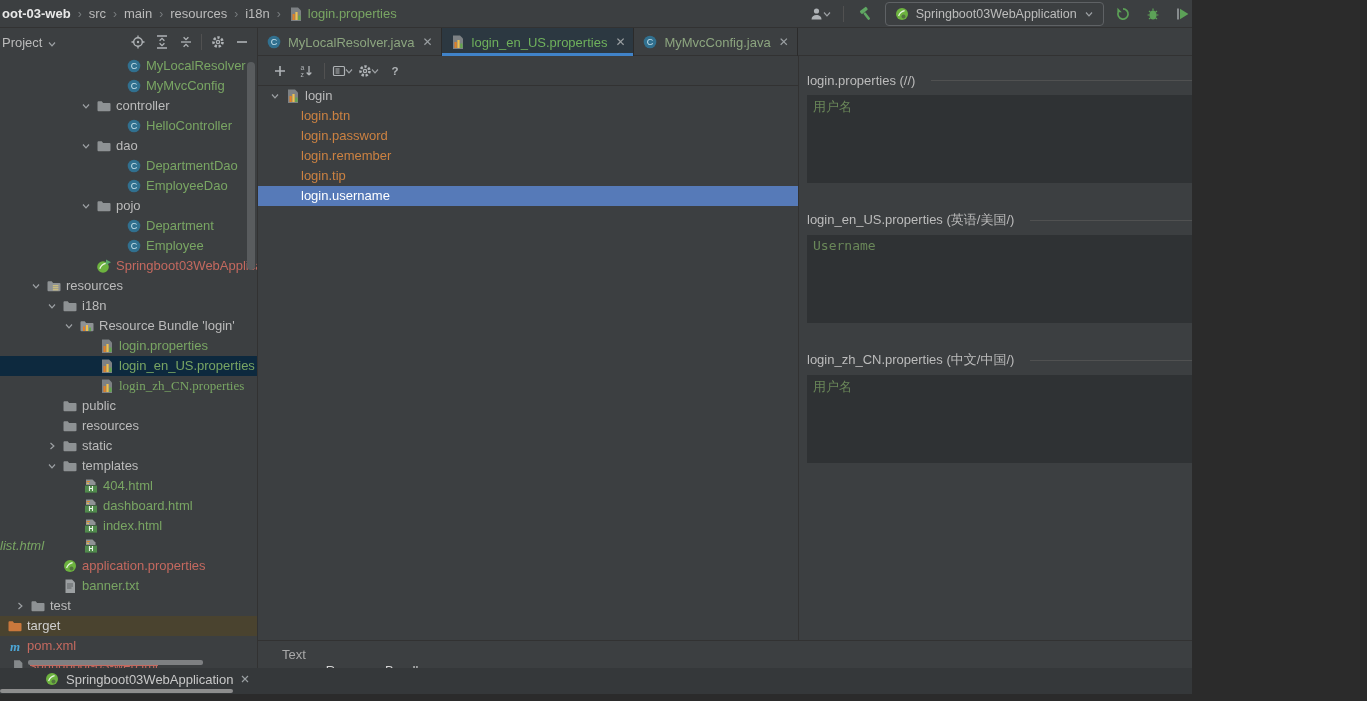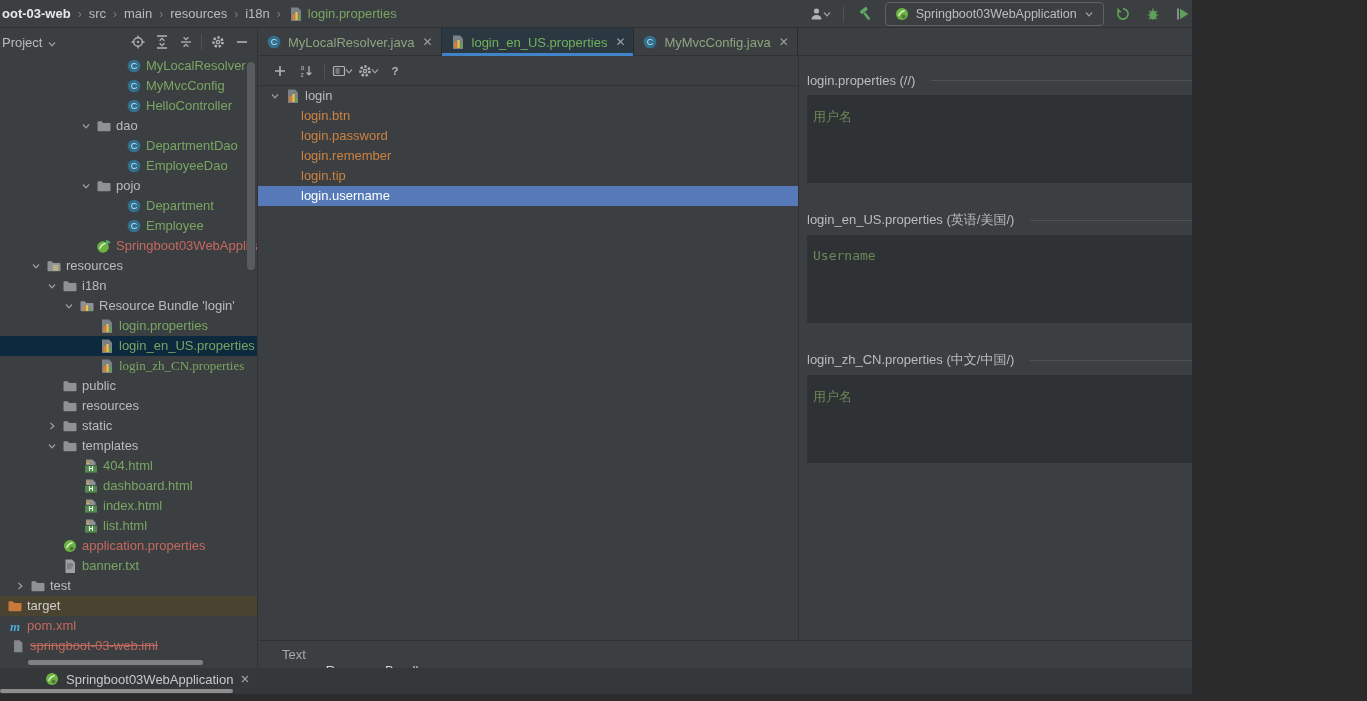--- a/index.html
+++ b/index.html
@@ -57,21 +57,21 @@
   #structure-tree{position:absolute;left:0;top:30px;right:0;bottom:0;overflow:hidden;}
 
   
   #bundle-panel{position:absolute;left:541px;top:28px;width:534px;height:584px;background:#3c3f41;overflow:hidden;padding-left:8px;box-sizing:border-box;}
   .section{width:513px;}
   .section:first-child{margin-top:14px;}
   .sec-head{display:flex;align-items:center;gap:16px;height:20px;}
   .sec-title{white-space:nowrap;color:#bcbcbc;}
   .rule{flex:1;height:1px;background:#5a5a5a;opacity:.65;}
   .sec-editor{position:relative;margin-top:5px;margin-bottom:27px;height:88px;background:#2f3234;overflow:hidden;}
-  .sec-value{position:absolute;left:6px;top:13px;font-family:"DejaVu Sans Mono",monospace;font-size:13px;color:#6a8759;white-space:pre;}
+  .sec-value{position:absolute;left:6px;top:3px;font-family:"DejaVu Sans Mono",monospace;font-size:13px;color:#6a8759;white-space:pre;}
   .margin-line{position:absolute;left:478px;top:0;bottom:0;width:1px;background:#55595b;}
   .gutter{position:absolute;right:0;top:0;bottom:0;width:17px;background:#34373a;border-left:1px solid #4a4e50;}
 
   
   #right-stripe{position:absolute;left:1075px;top:0;width:34px;height:612px;background:#3c3f41;border-left:1px solid #323232;box-sizing:border-box;}
   #stripe-label{display:block;height:27px;line-height:27px;padding-left:5px;color:#9ba0a3;border-bottom:1px solid #323232;overflow:hidden;white-space:nowrap;}
   #stripe-refresh{margin:8px 0 0 7px;}
   #stripe-hide{margin-top:10px;width:34px;height:26px;background:#1b3a50;display:flex;align-items:center;justify-content:center;}
 
   
@@ -278,20 +278,29 @@
               <circle cx="8" cy="8" r="6.3" fill="#31708f"></circle>
               <text x="8" y="11.3" font-family="Liberation Sans,sans-serif" font-size="9" fill="#cae3ec" text-anchor="middle">C</text>
             </svg>
           </span><span class="tlabel c-green" style="padding-left: 146px;">MyLocalResolver</span></div>
         <div class="trow"><span class="icn ticon" style="left: 126px;">
             <svg width="16" height="16" viewBox="0 0 16 16">
               <circle cx="8" cy="8" r="6.3" fill="#31708f"></circle>
               <text x="8" y="11.3" font-family="Liberation Sans,sans-serif" font-size="9" fill="#cae3ec" text-anchor="middle">C</text>
             </svg>
           </span><span class="tlabel c-green" style="padding-left: 146px;">MyMvcConfig</span></div>
+        <div class="trow"><span class="icn chev" style="left: 79px;">
+            <svg width="12" height="12" viewBox="0 0 16 16">
+              <path d="M4 6l4 4.5L12 6" fill="none" stroke="#9da1a4" stroke-width="1.6"></path>
+            </svg>
+          </span><span class="icn ticon" style="left: 96px;">
+            <svg width="16" height="16" viewBox="0 0 16 16">
+              <path d="M1.5 4.2c0-.5.4-.9.9-.9h3.3l1.4 1.6h6.5c.5 0 .9.4.9.9v6.5c0 .5-.4.9-.9.9H2.4c-.5 0-.9-.4-.9-.9z" fill="#8e9294"></path>
+            </svg>
+          </span><span class="tlabel c-gray" style="padding-left: 116px;">controller</span></div>
         <div class="trow"><span class="icn ticon" style="left: 126px;">
             <svg width="16" height="16" viewBox="0 0 16 16">
               <circle cx="8" cy="8" r="6.3" fill="#31708f"></circle>
               <text x="8" y="11.3" font-family="Liberation Sans,sans-serif" font-size="9" fill="#cae3ec" text-anchor="middle">C</text>
             </svg>
           </span><span class="tlabel c-green" style="padding-left: 146px;">HelloController</span></div>
         <div class="trow"><span class="icn chev" style="left: 79px;">
             <svg width="12" height="12" viewBox="0 0 16 16">
               <path d="M4 6l4 4.5L12 6" fill="none" stroke="#9da1a4" stroke-width="1.6"></path>
             </svg>
@@ -453,21 +462,21 @@
             </svg>
           </span><span class="tlabel c-green" style="padding-left: 103px;">index.html</span></div>
         <div class="trow"><span class="icn ticon" style="left: 83px;">
             <svg width="16" height="16" viewBox="0 0 16 16">
               <path d="M3 1.5h6.5l3 3V7H3z" fill="#8e9294"></path>
               <rect x="3.6" y="3" width="3.4" height="1" fill="#d78a39"></rect>
               <rect x="3.6" y="4.8" width="2.4" height="1" fill="#efc04d"></rect>
               <rect x="2" y="7.6" width="12" height="7" fill="#508a4c"></rect>
               <text x="8" y="13.4" font-family="Liberation Sans,sans-serif" font-size="6.8" font-weight="bold" fill="#eaf2e8" text-anchor="middle">H</text>
             </svg>
-          </span><span class="tlabel c-green" style="padding-left: 103px;">list.html</span></div>
+          </span><span class="tlabel c-green" style=" font-style: italic;">list.html</span></div>
         <div class="trow"><span class="icn ticon" style="left: 62px;">
             <svg width="16" height="16" viewBox="0 0 16 16">
               <circle cx="8" cy="8" r="6" fill="#6db33f"></circle>
               <path d="M4.6 10c1-3 3-4.6 6-5.4" stroke="#e8f5e0" stroke-width="1.2" fill="none"></path>
               <circle cx="9.5" cy="10.5" r="2" fill="#3c3f41" opacity=".55"></circle>
             </svg>
           </span><span class="tlabel c-red" style="padding-left: 82px;">application.properties</span></div>
         <div class="trow"><span class="icn ticon" style="left: 62px;">
             <svg width="16" height="16" viewBox="0 0 16 16">
               <path d="M3.5 1.5h6.5l3 3V15H3.5z" fill="#9ca0a2"></path>

